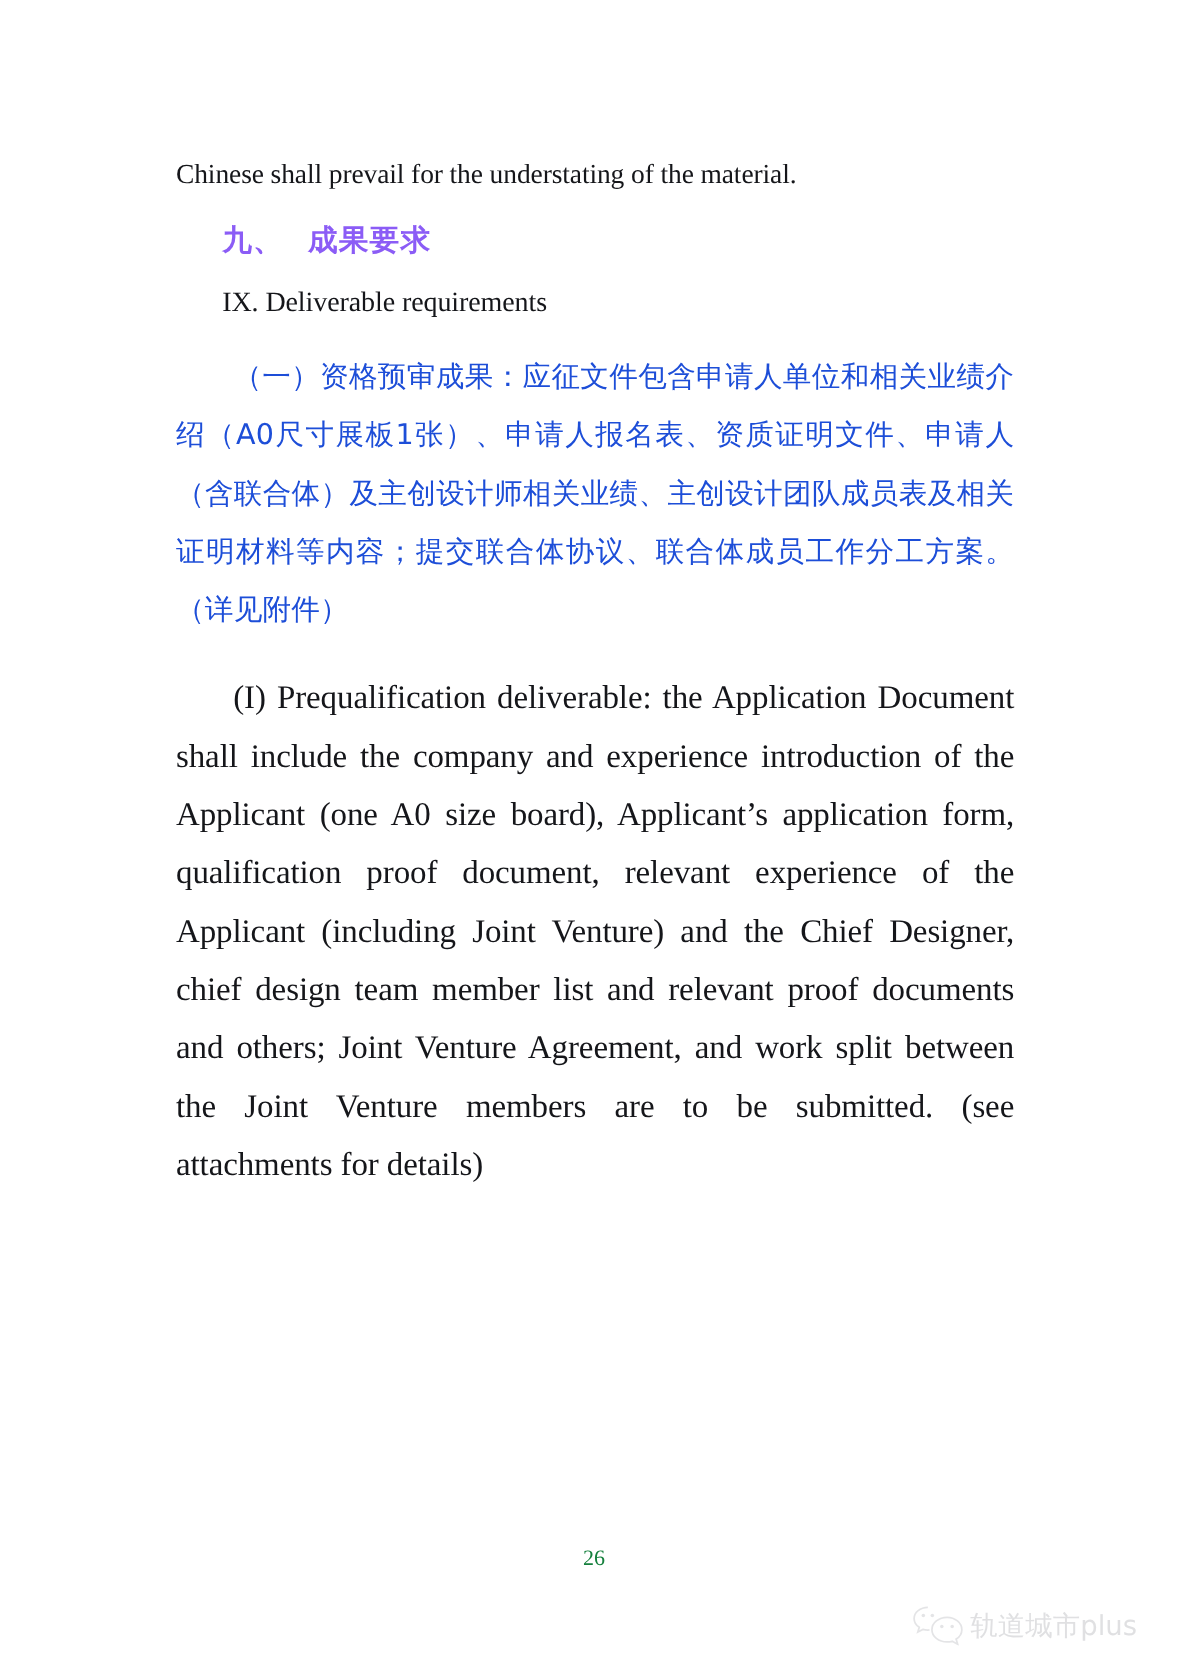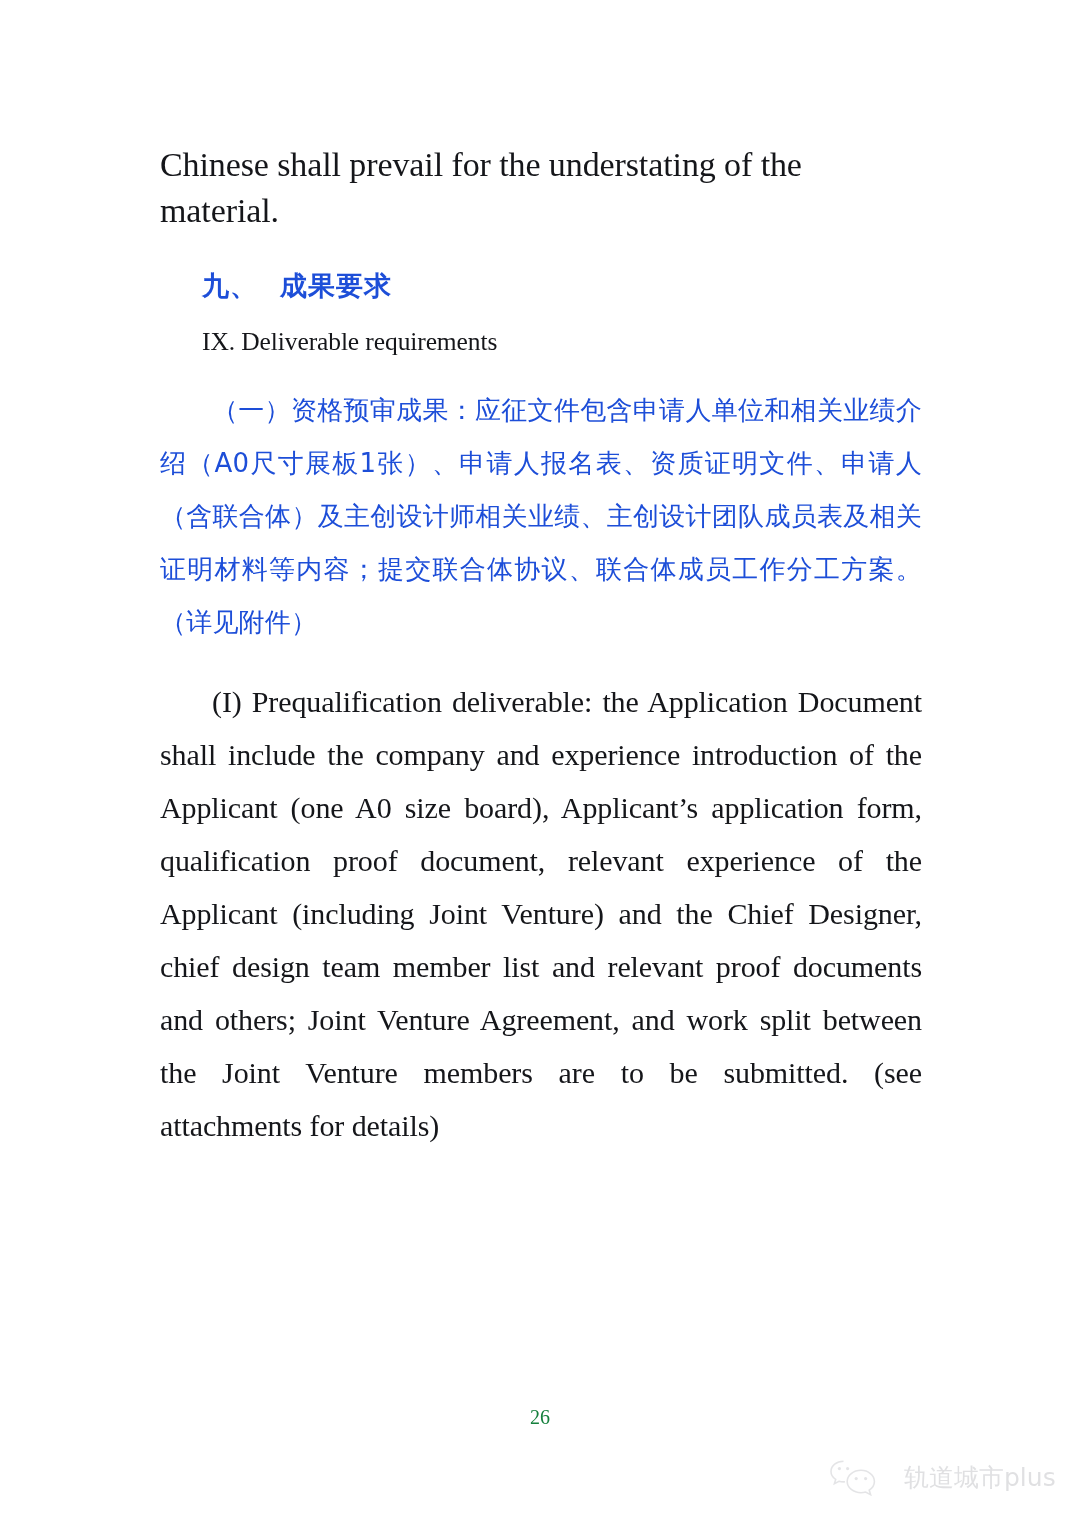--- a/index.html
+++ b/index.html
@@ -20,36 +20,36 @@
   
   .content {
     position: absolute;
     left: 160px;
     top: 0;
     width: 762px;
   }
 
   
   .lead-line {
-    font-size: 34px;
+    font-size: 25px;
     line-height: 1.35;
     margin-top: 142px;
     text-align: left;
     letter-spacing: -0.1px;
   }
 
   
   .section-heading {
     font-family: "DejaVu Sans", "Liberation Sans", sans-serif;
     font-weight: bold;
     font-size: 27px;
     line-height: 1.3;
     margin-left: 42px;
     letter-spacing: 1px;
-    color: #1d4ed8;
+    color: #8b5cf6;
   }
   .section-heading .gap {
     display: inline-block;
     width: 22px;
   }
 
   
   .sub-heading {
     font-size: 25.5px;
     line-height: 1.3;
@@ -98,21 +98,21 @@
     font-family: "Liberation Serif", "DejaVu Serif", serif;
   }
 
   
   .watermark {
     position: absolute;
     left: 828px;
     top: 1458px;
     display: flex;
     align-items: center;
-    gap: 24px;
+    gap: 2px;
     opacity: 0.30;
   }
   .wechat-icon {
     width: 52px;
     height: 38px;
     flex: 0 0 auto;
   }
   .watermark-text {
     font-family: "DejaVu Sans", "Liberation Sans", sans-serif;
     font-size: 25px;

